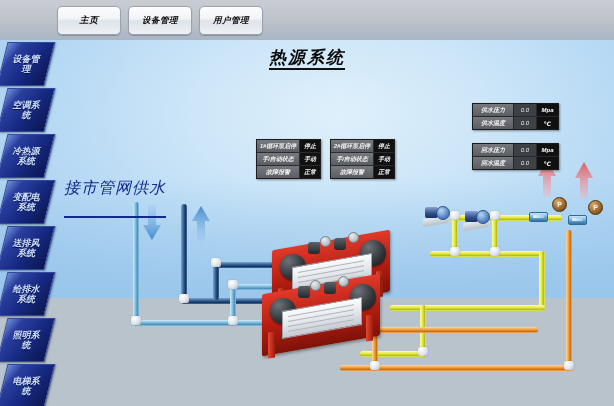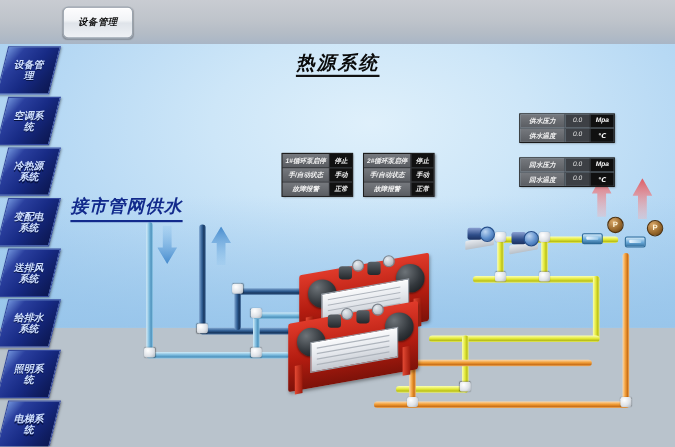--- a/index.html
+++ b/index.html
@@ -41,22 +41,22 @@
   .title{
     position:absolute;left:0;top:6px;width:614px;text-align:center;
     font-size:17px;font-weight:bold;font-style:italic;color:#0a0a0a;
     letter-spacing:2px;
     z-index:6;
   }
   .title span{border-bottom:2px solid #111;padding-bottom:1px;}
 
   .supplylabel{
     position:absolute;left:64px;top:138px;z-index:6;
-    font-size:16px;font-weight:bold;font-style:italic;color:#122a8c;
-    letter-spacing:1px;border-bottom:2px solid #122a8c;padding-bottom:1px;
+    font-size:16px;font-weight:normal;font-style:italic;color:#122a8c;
+    letter-spacing:1px;border-bottom:2px solid #122a8c;padding-bottom:17px;
   }
 
   
   .sidebar{position:absolute;left:0;top:40px;width:52px;height:366px;z-index:8;}
   .sbitem{
     position:absolute;left:2px;width:46px;height:42px;
     transform:skewX(-14deg);
     background:linear-gradient(120deg,#6d8fd8 0%,#2a3f9e 22%,#172a84 55%,#101f66 80%,#0c1752 100%);
     border:1px solid #33489d;
     box-shadow:1px 1px 2px rgba(0,0,0,.35);
@@ -186,21 +186,23 @@
   .sensor i{position:absolute;left:3px;top:2px;width:11px;height:3px;
     background:linear-gradient(90deg,#eaf5ff,#9ccaea);border-radius:1px;display:block;}
 </style>
 </head>
 <body>
 
 <div id="app">
 
   <div class="topbar">
     <div class="navwrap">
+      <div class="navbtn">主页</div>
       <div class="navbtn small">设备管理</div>
+      <div class="navbtn small">用户管理</div>
     </div>
   </div>
 
   <div class="canvas">
 
     <div class="title">
       <span>热源系统</span>
     </div>
 
     <div class="supplylabel">接市管网供水</div>

